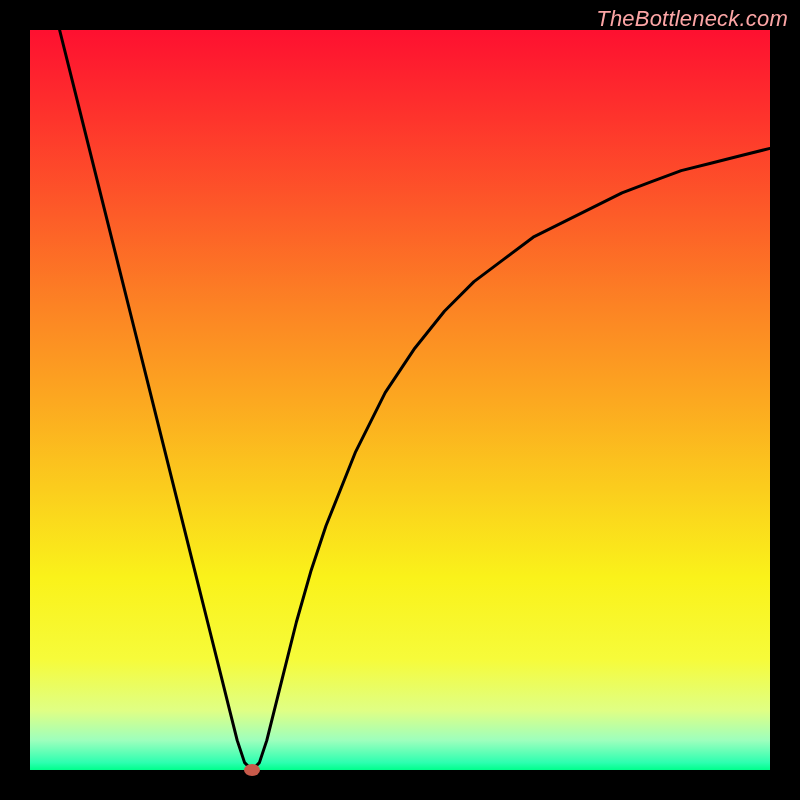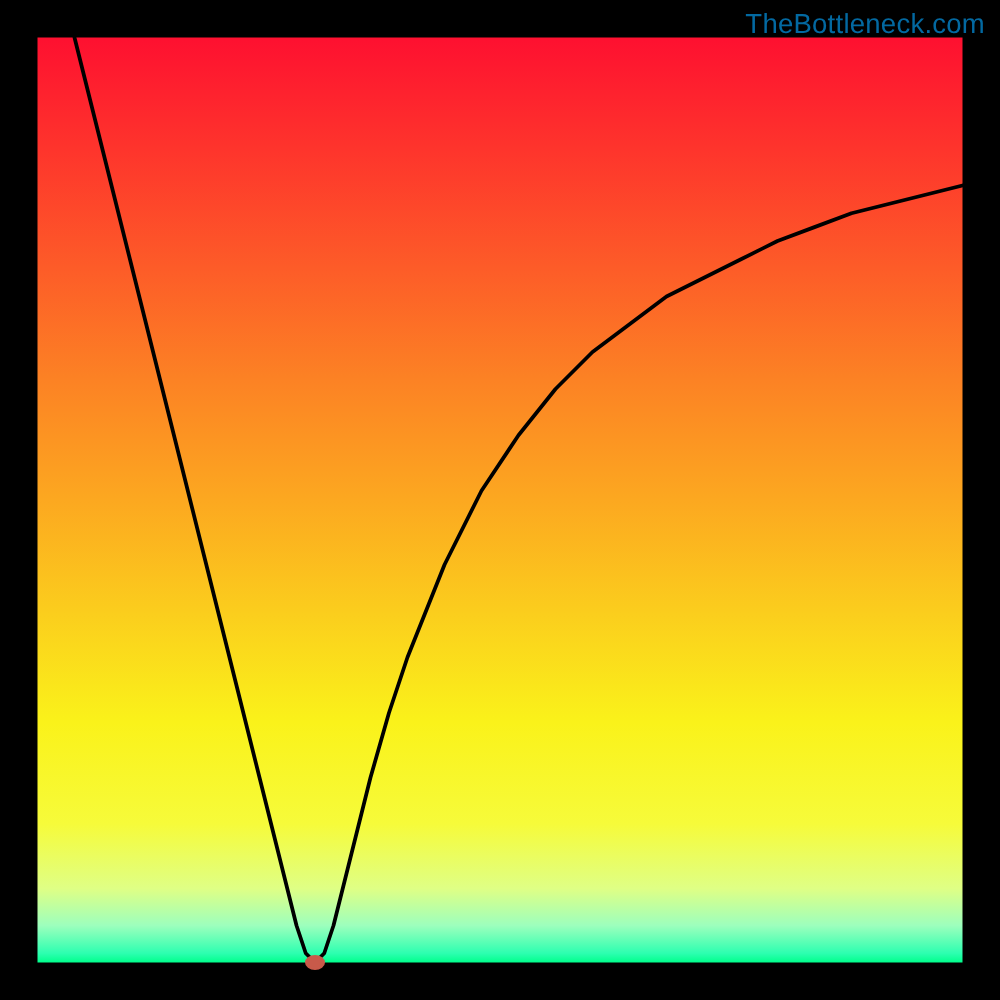--- a/index.html
+++ b/index.html
@@ -37,24 +37,25 @@
       #dfff85 92%,
       #9dffbd 96%,
       #2dffb0 99%,
       #00ff8c 100%
     );
   }
   .watermark {
     position: absolute;
     top: 6px;
     right: 12px;
-    color: #0369a1;
+    color: #fca5a5;
     font-size: 22px;
     letter-spacing: 0.2px;
     user-select: none;
+    font-style: italic;
   }
   svg.curve {
     position: absolute;
     left: 0;
     top: 0;
     width: 740px;
     height: 740px;
     overflow: visible;
   }
 </style>

